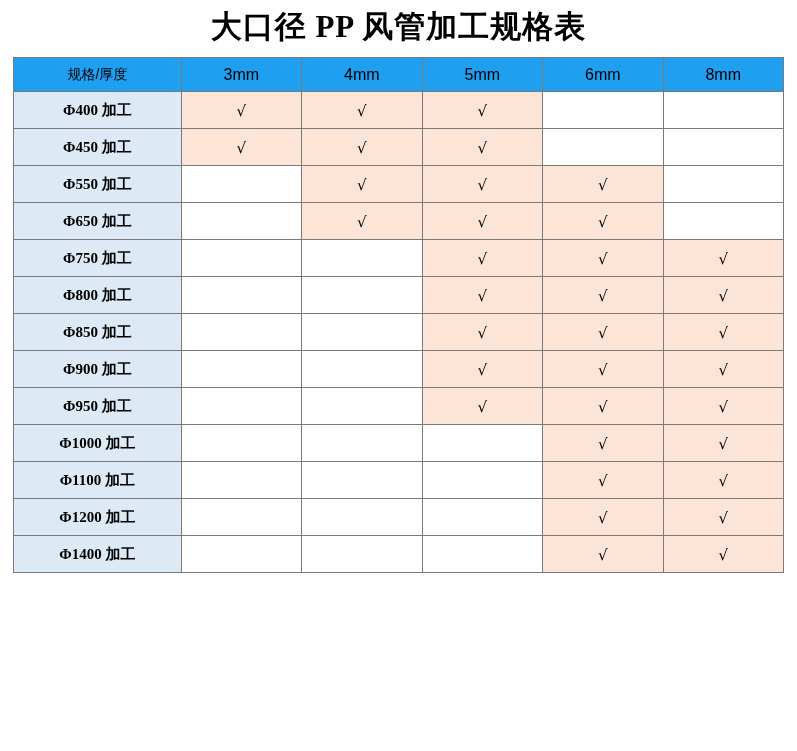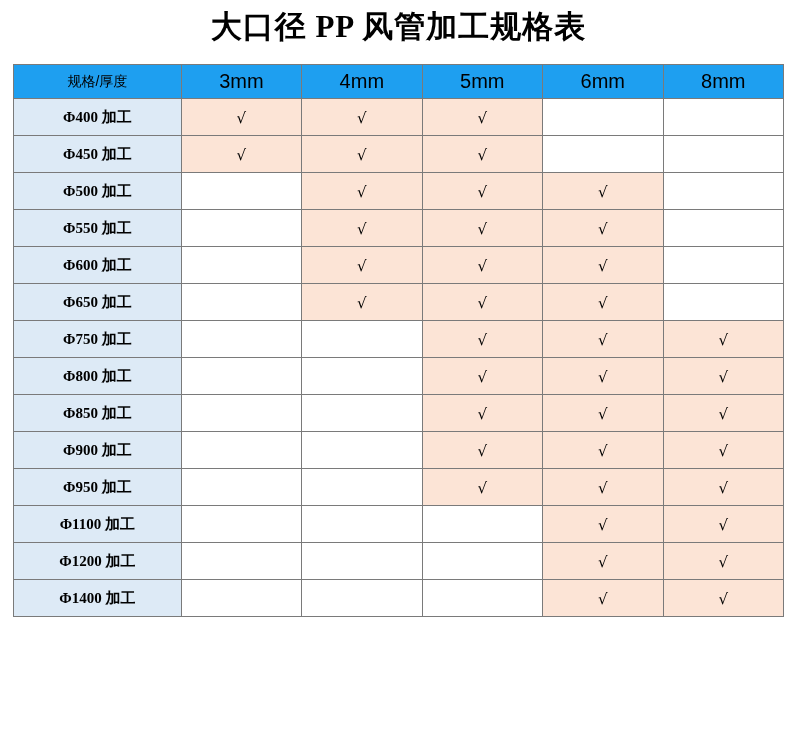--- a/index.html
+++ b/index.html
@@ -26,38 +26,38 @@
     font-weight: bold;
     color: #000000;
     letter-spacing: 1px;
     padding-top: 8px;
     padding-bottom: 8px;
     line-height: 38px;
   }
   table.spec {
     border-collapse: collapse;
     width: 771px;
-    margin: 10px auto;
+    margin: 3px auto;
     table-layout: fixed;
   }
   table.spec th, table.spec td {
     border: 1px solid #7a7a7a;
     height: 37px;
     padding: 0;
     text-align: center;
     vertical-align: middle;
     font-size: 15px;
     color: #000000;
     box-sizing: border-box;
   }
   table.spec thead th {
     background: #1e9ff0;
     color: #000000;
     font-weight: normal;
-    font-size: 20px;
+    font-size: 16px;
     height: 34px;
   }
   table.spec thead th.hdr-first {
     font-size: 14px;
   }
   td.rowhdr {
     background: #ddeaf6;
     font-size: 16px;
     font-family: "Liberation Serif", serif;
     font-weight: bold;
@@ -114,44 +114,28 @@
         </tr>
         <tr>
           <td class="rowhdr">Φ450 加工</td>
           <td class="cell on"><span class="check">√</span></td>
           <td class="cell on"><span class="check">√</span></td>
           <td class="cell on"><span class="check">√</span></td>
           <td class="cell"></td>
           <td class="cell"></td>
         </tr>
         <tr>
-          <td class="rowhdr">Φ500 加工</td>
-          <td class="cell"></td>
-          <td class="cell on"><span class="check">√</span></td>
-          <td class="cell on"><span class="check">√</span></td>
-          <td class="cell on"><span class="check">√</span></td>
-          <td class="cell"></td>
-        </tr>
-        <tr>
           <td class="rowhdr">Φ550 加工</td>
           <td class="cell"></td>
           <td class="cell on"><span class="check">√</span></td>
           <td class="cell on"><span class="check">√</span></td>
           <td class="cell on"><span class="check">√</span></td>
           <td class="cell"></td>
         </tr>
         <tr>
-          <td class="rowhdr">Φ600 加工</td>
-          <td class="cell"></td>
-          <td class="cell on"><span class="check">√</span></td>
-          <td class="cell on"><span class="check">√</span></td>
-          <td class="cell on"><span class="check">√</span></td>
-          <td class="cell"></td>
-        </tr>
-        <tr>
           <td class="rowhdr">Φ650 加工</td>
           <td class="cell"></td>
           <td class="cell on"><span class="check">√</span></td>
           <td class="cell on"><span class="check">√</span></td>
           <td class="cell on"><span class="check">√</span></td>
           <td class="cell"></td>
         </tr>
         <tr>
           <td class="rowhdr">Φ750 加工</td>
           <td class="cell"></td>
@@ -182,20 +166,28 @@
           <td class="cell"></td>
           <td class="cell on"><span class="check">√</span></td>
           <td class="cell on"><span class="check">√</span></td>
           <td class="cell on"><span class="check">√</span></td>
         </tr>
         <tr>
           <td class="rowhdr">Φ950 加工</td>
           <td class="cell"></td>
           <td class="cell"></td>
           <td class="cell on"><span class="check">√</span></td>
+          <td class="cell on"><span class="check">√</span></td>
+          <td class="cell on"><span class="check">√</span></td>
+        </tr>
+        <tr>
+          <td class="rowhdr">Φ1000 加工</td>
+          <td class="cell"></td>
+          <td class="cell"></td>
+          <td class="cell"></td>
           <td class="cell on"><span class="check">√</span></td>
           <td class="cell on"><span class="check">√</span></td>
         </tr>
         <tr>
           <td class="rowhdr">Φ1100 加工</td>
           <td class="cell"></td>
           <td class="cell"></td>
           <td class="cell"></td>
           <td class="cell on"><span class="check">√</span></td>
           <td class="cell on"><span class="check">√</span></td>

